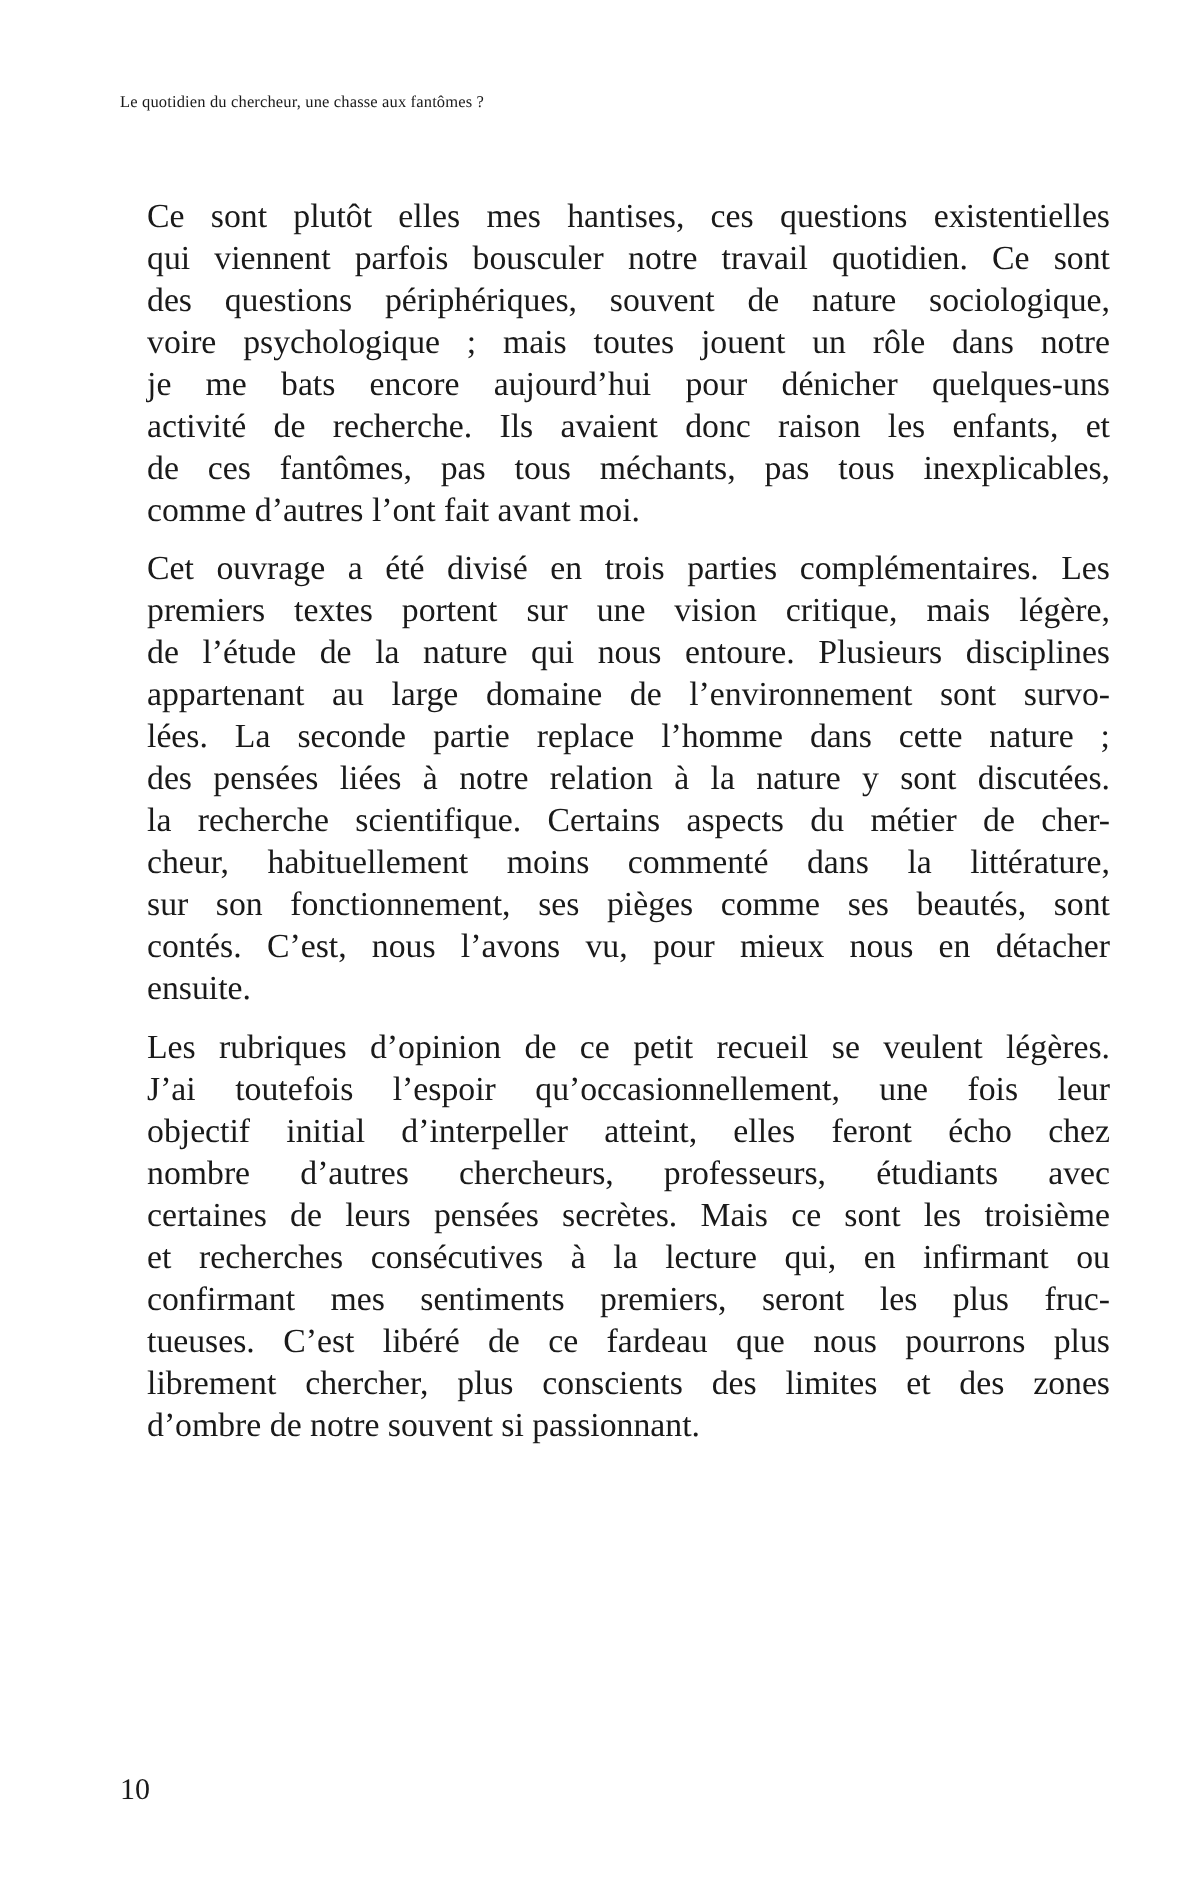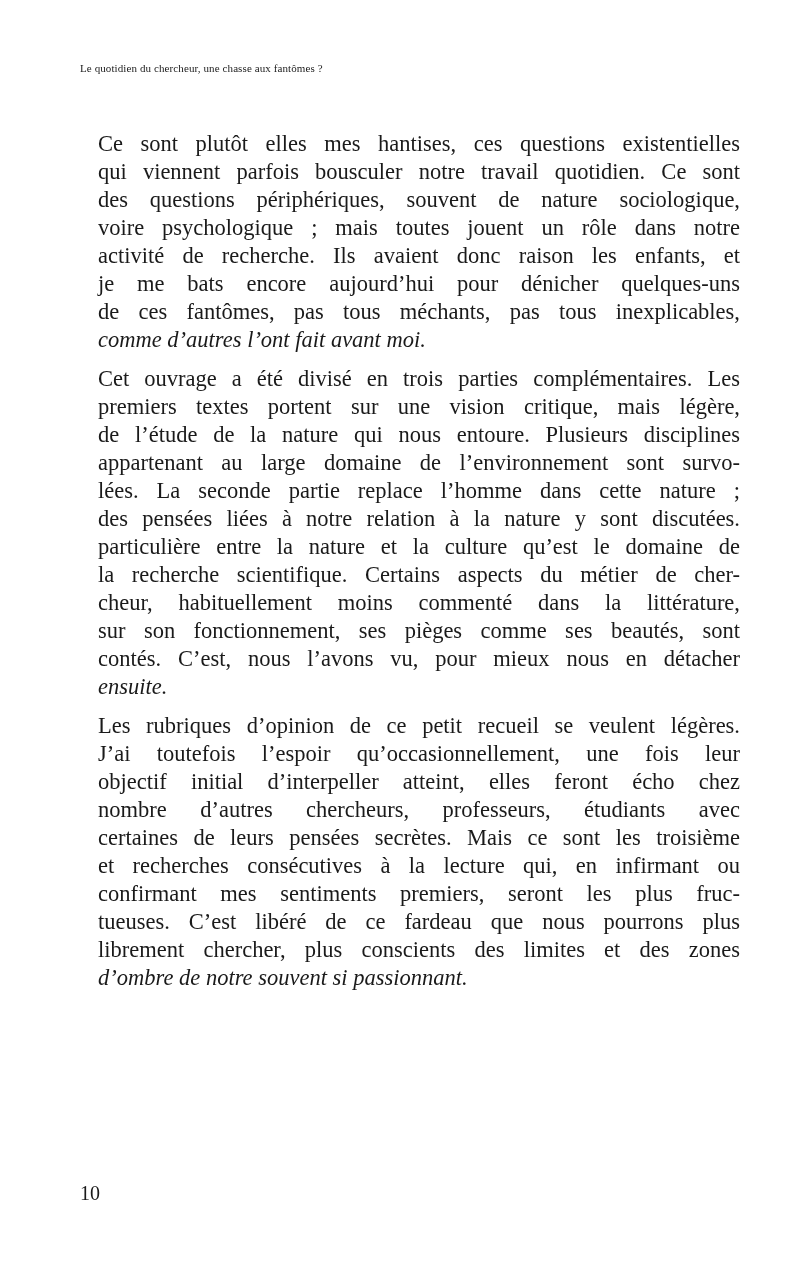--- a/index.html
+++ b/index.html
@@ -36,53 +36,51 @@
     }
     .line {
       display: block;
       text-align: justify;
       text-align-last: justify;
       white-space: nowrap;
       height: 28px;
     }
     .line.last {
       text-align-last: left;
-      font-style: italic;
     }
     .folio {
       position: absolute;
       left: 80px;
       top: 1182px;
       font-size: 20px;
     }
   </style>
 </head>
 <body>
 
 <div class="running-head">Le quotidien du chercheur, une chasse aux fantômes ?</div>
 
 <div class="body-text">
   <p class="para">
     <span class="line">Ce sont plutôt elles mes hantises, ces questions existentielles</span>
     <span class="line">qui viennent parfois bousculer notre travail quotidien. Ce sont</span>
     <span class="line">des questions périphériques, souvent de nature sociologique,</span>
     <span class="line">voire psychologique ; mais toutes jouent un rôle dans notre</span>
+    <span class="line">je me bats encore aujourd’hui pour dénicher quelques-uns</span>
     <span class="line">activité de recherche. Ils avaient donc raison les enfants, et</span>
-    <span class="line">je me bats encore aujourd’hui pour dénicher quelques-uns</span>
     <span class="line">de ces fantômes, pas tous méchants, pas tous inexplicables,</span>
     <span class="line last">comme d’autres l’ont fait avant moi.</span>
   </p>
   <p class="para">
     <span class="line">Cet ouvrage a été divisé en trois parties complémentaires. Les</span>
     <span class="line">premiers textes portent sur une vision critique, mais légère,</span>
     <span class="line">de l’étude de la nature qui nous entoure. Plusieurs disciplines</span>
     <span class="line">appartenant au large domaine de l’environnement sont survo-</span>
     <span class="line">lées. La seconde partie replace l’homme dans cette nature ;</span>
     <span class="line">des pensées liées à notre relation à la nature y sont discutées.</span>
-    <span class="line">particulière entre la nature et la culture qu’est le domaine de</span>
     <span class="line">la recherche scientifique. Certains aspects du métier de cher-</span>
     <span class="line">cheur, habituellement moins commenté dans la littérature,</span>
     <span class="line">sur son fonctionnement, ses pièges comme ses beautés, sont</span>
     <span class="line">contés. C’est, nous l’avons vu, pour mieux nous en détacher</span>
     <span class="line last">ensuite.</span>
   </p>
   <p class="para">
     <span class="line">Les rubriques d’opinion de ce petit recueil se veulent légères.</span>
     <span class="line">J’ai toutefois l’espoir qu’occasionnellement, une fois leur</span>
     <span class="line">objectif initial d’interpeller atteint, elles feront écho chez</span>

